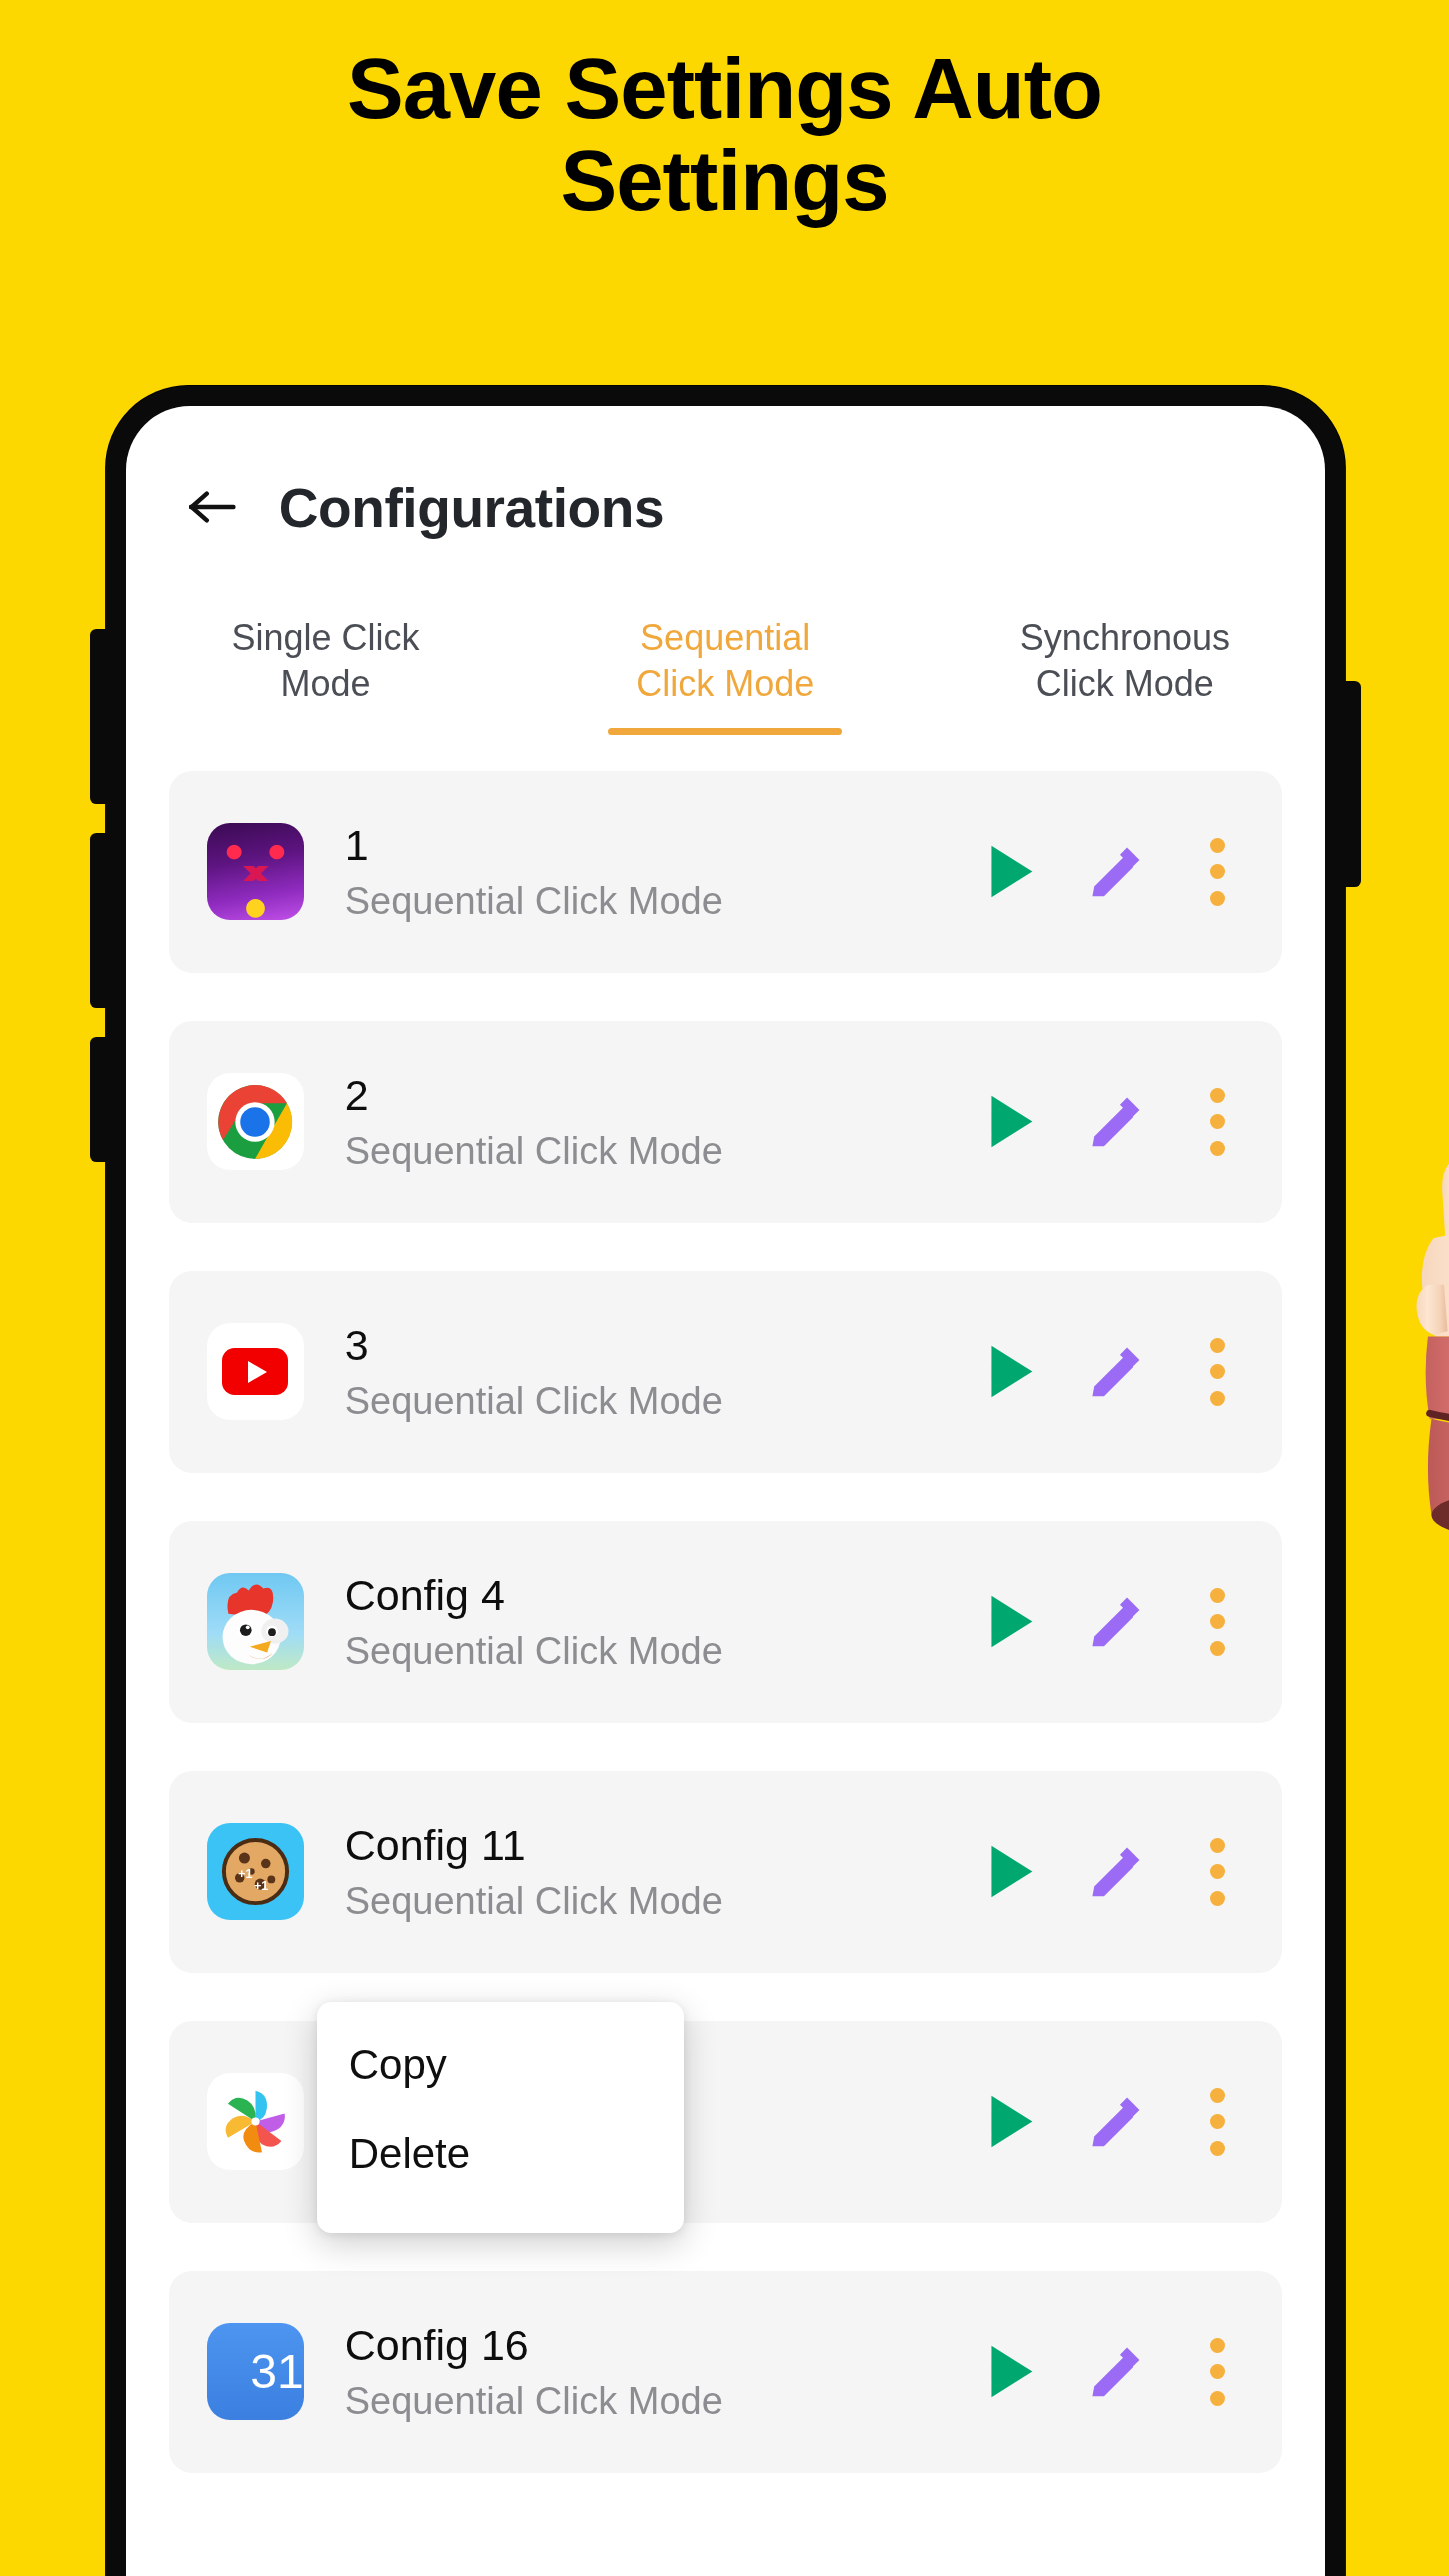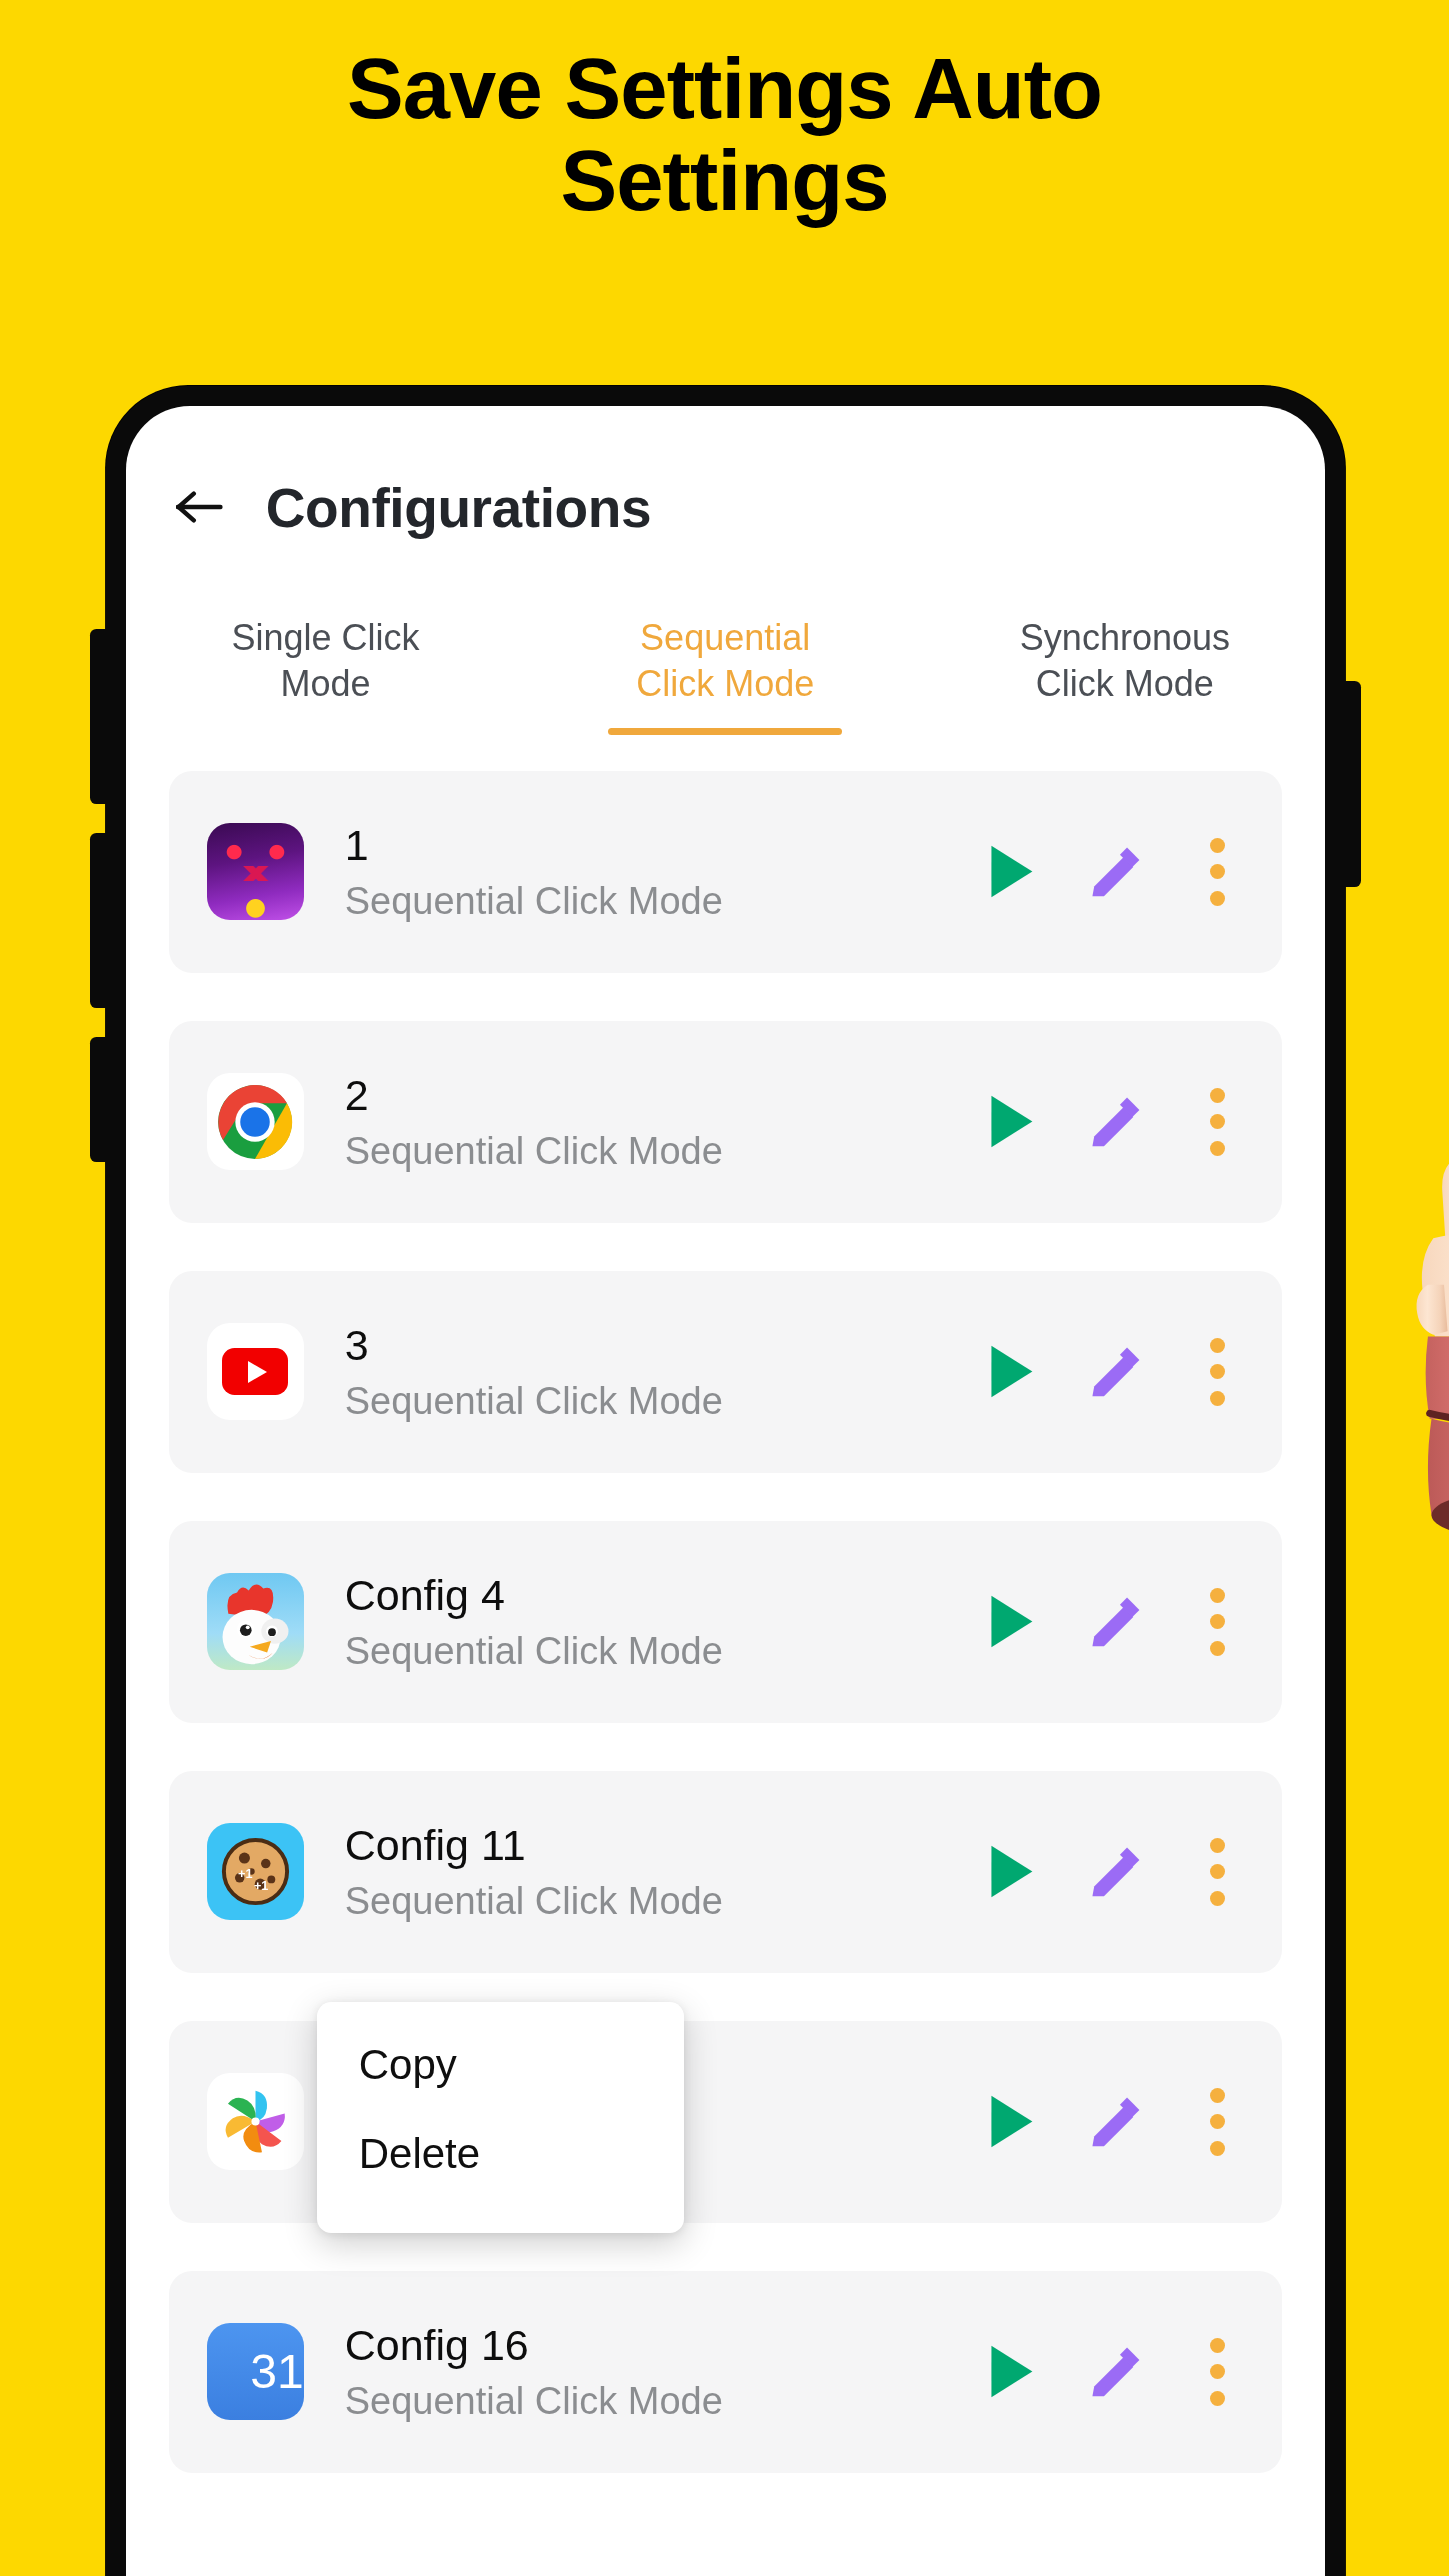--- a/index.html
+++ b/index.html
@@ -40,21 +40,21 @@
     background:#ffffff;
     border-radius:64px 64px 0 0;
     overflow:hidden;
   }
 
   
   #app-bar {
     position:absolute; left:0; top:49px; width:100%;
     height:107px;
     display:flex; align-items:center;
-    padding-left:43px;
+    padding-left:56px;
   }
   #back-button {
     width:63px; height:63px;
     display:flex; align-items:center; justify-content:center;
     flex:none;
   }
   #back-button svg { width:48px; height:36px; }
   #page-title {
     margin-left:34px;
     font-size:55px; font-weight:bold; color:#23262b;
@@ -165,21 +165,20 @@
   
   #context-menu {
     position:absolute;
     left:191px; top:1596px;
     width:367px; height:231px;
     background:#ffffff;
     border-radius:14.3px;
     box-shadow:0 10.7px 34px rgba(0,0,0,0.19), 0 1.8px 9px rgba(0,0,0,0.08);
     z-index:40;
     padding-top:39px;
-    padding-left:10px;
   }
   .menu-item {
     font-size:42px; color:#0f0f0f;
     padding-left:32px; height:89px;
     display:flex; align-items:flex-start;
   }
 
   
   #hand-cursor {
     position:absolute; left:1369px; top:1145px;

